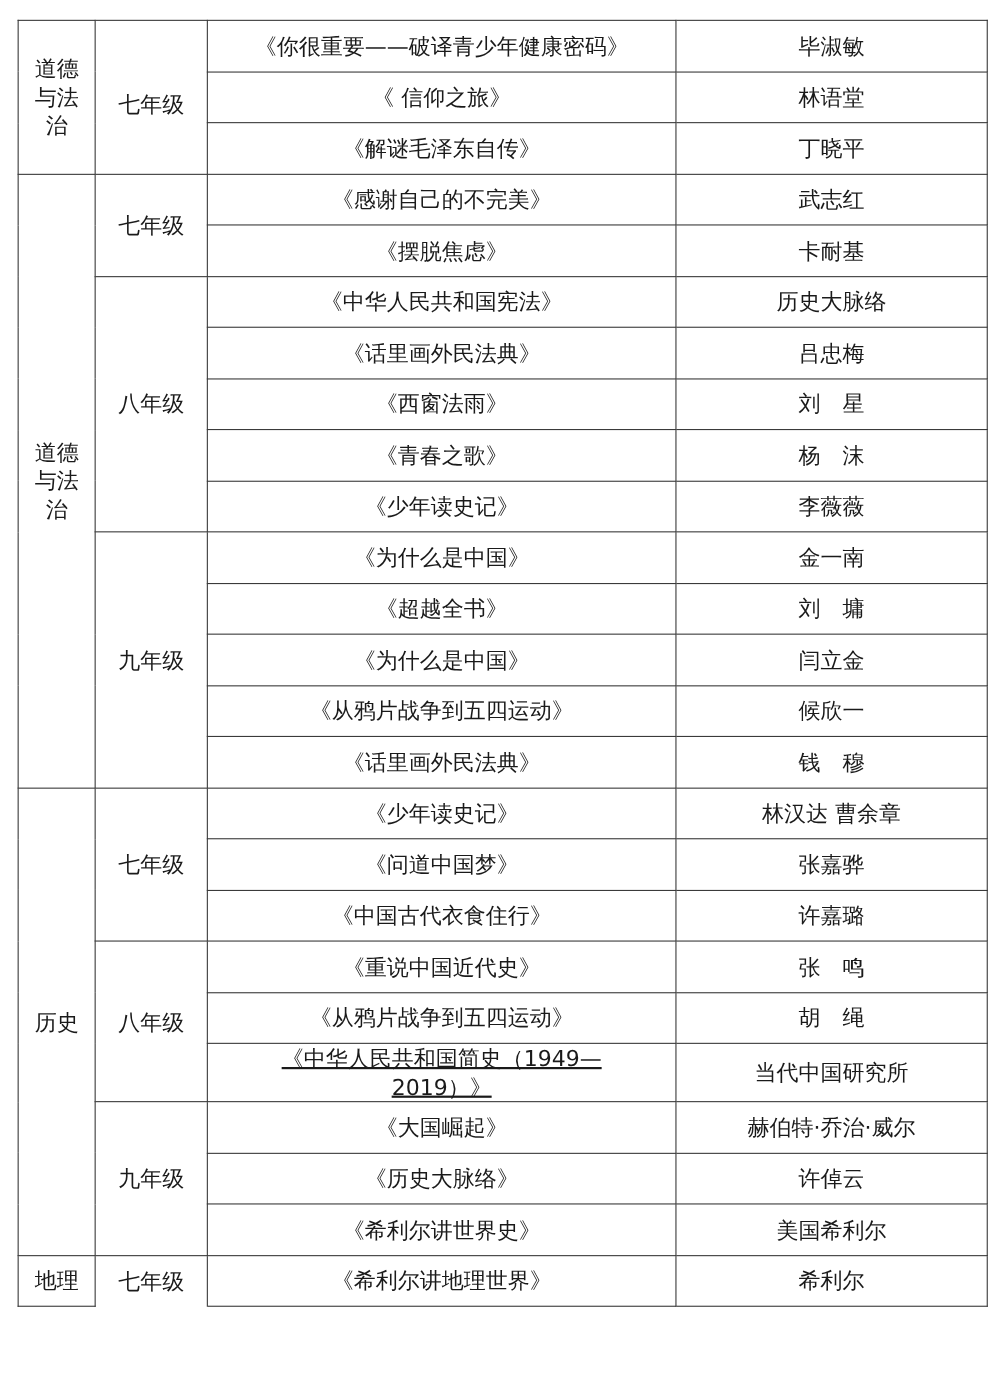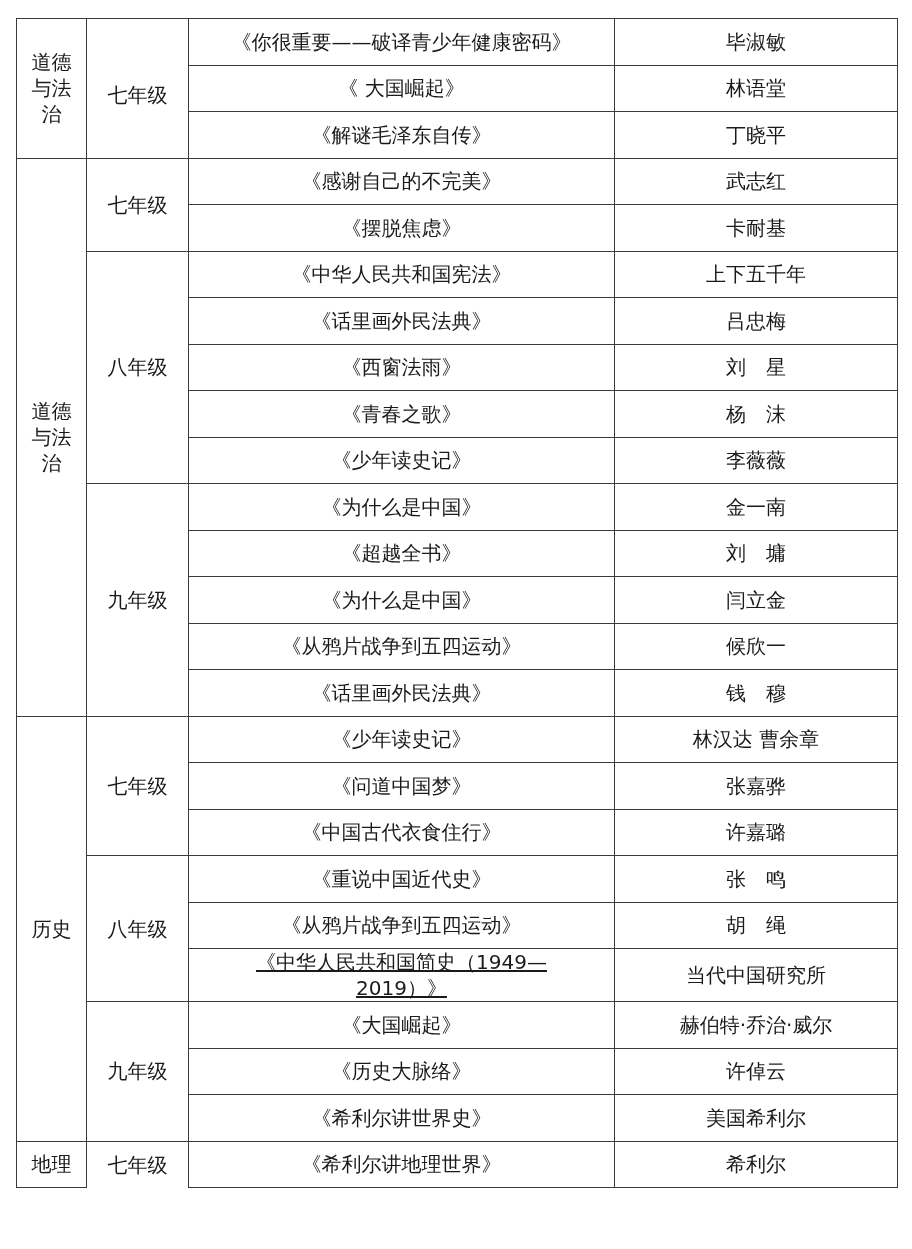--- a/index.html
+++ b/index.html
@@ -31,42 +31,42 @@
   </colgroup>
   <tbody>
 
     <tr>
       <td rowspan="3" class="subject">道德<br>与法<br>治</td>
       <td rowspan="3" class="grade-top" style="padding-top:14px">七年级</td>
       <td>《你很重要——破译青少年健康密码》</td>
       <td>毕淑敏</td>
     </tr>
     <tr>
-      <td>《 大国崛起》</td>
+      <td>《 信仰之旅》</td>
       <td>林语堂</td>
     </tr>
     <tr>
       <td>《解谜毛泽东自传》</td>
       <td>丁晓平</td>
     </tr>
 
     <tr>
       <td rowspan="12" class="subject">道德<br>与法<br>治</td>
       <td rowspan="2" class="grade-top">七年级</td>
       <td>《感谢自己的不完美》</td>
       <td>武志红</td>
     </tr>
     <tr>
       <td>《摆脱焦虑》</td>
       <td>卡耐基</td>
     </tr>
     <tr>
       <td rowspan="5">八年级</td>
       <td>《中华人民共和国宪法》</td>
-      <td>上下五千年</td>
+      <td>历史大脉络</td>
     </tr>
     <tr>
       <td>《话里画外民法典》</td>
       <td>吕忠梅</td>
     </tr>
     <tr>
       <td>《西窗法雨》</td>
       <td>刘　星</td>
     </tr>
     <tr>

